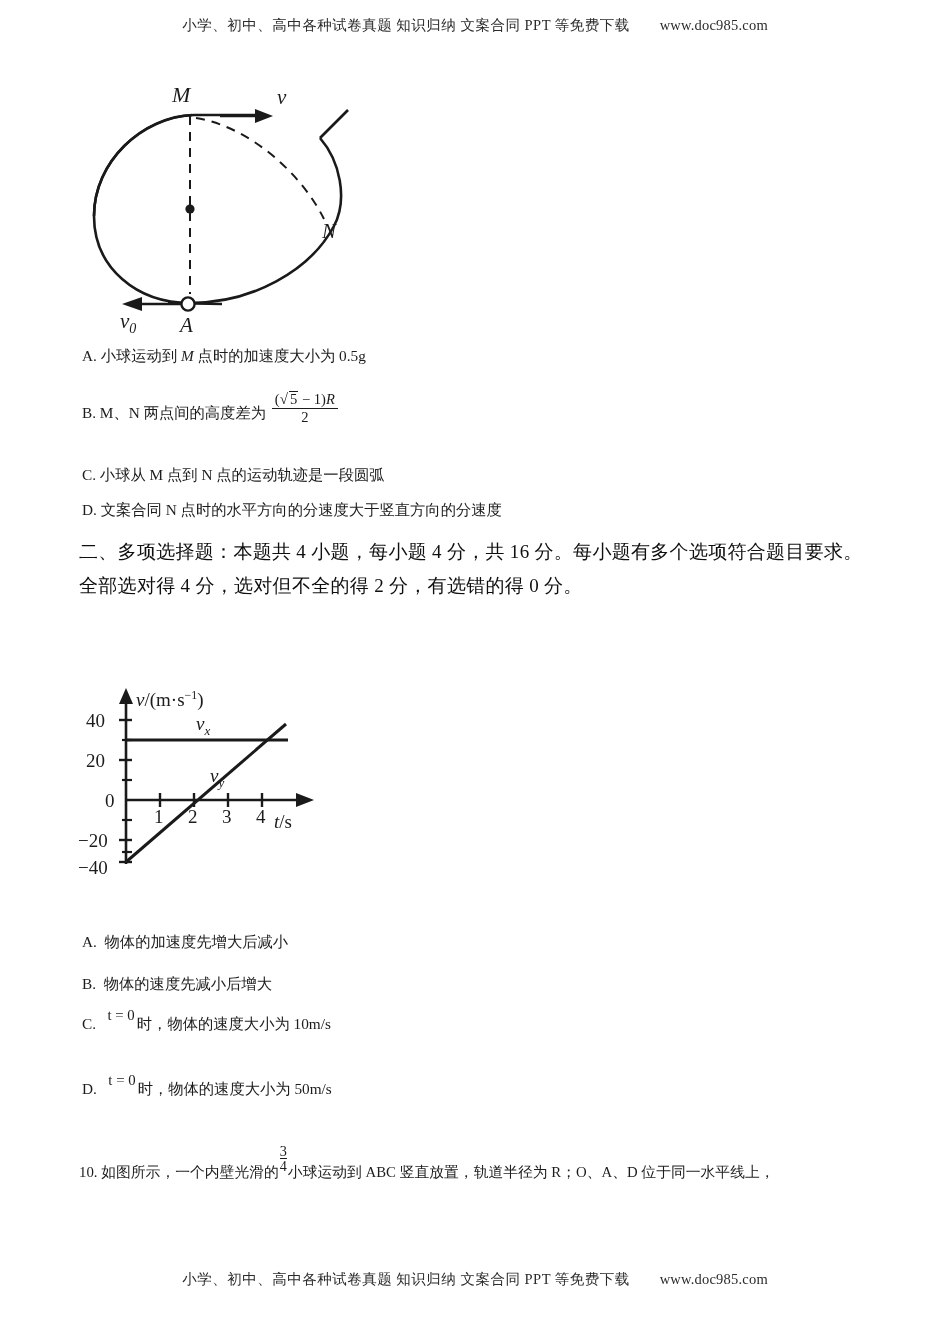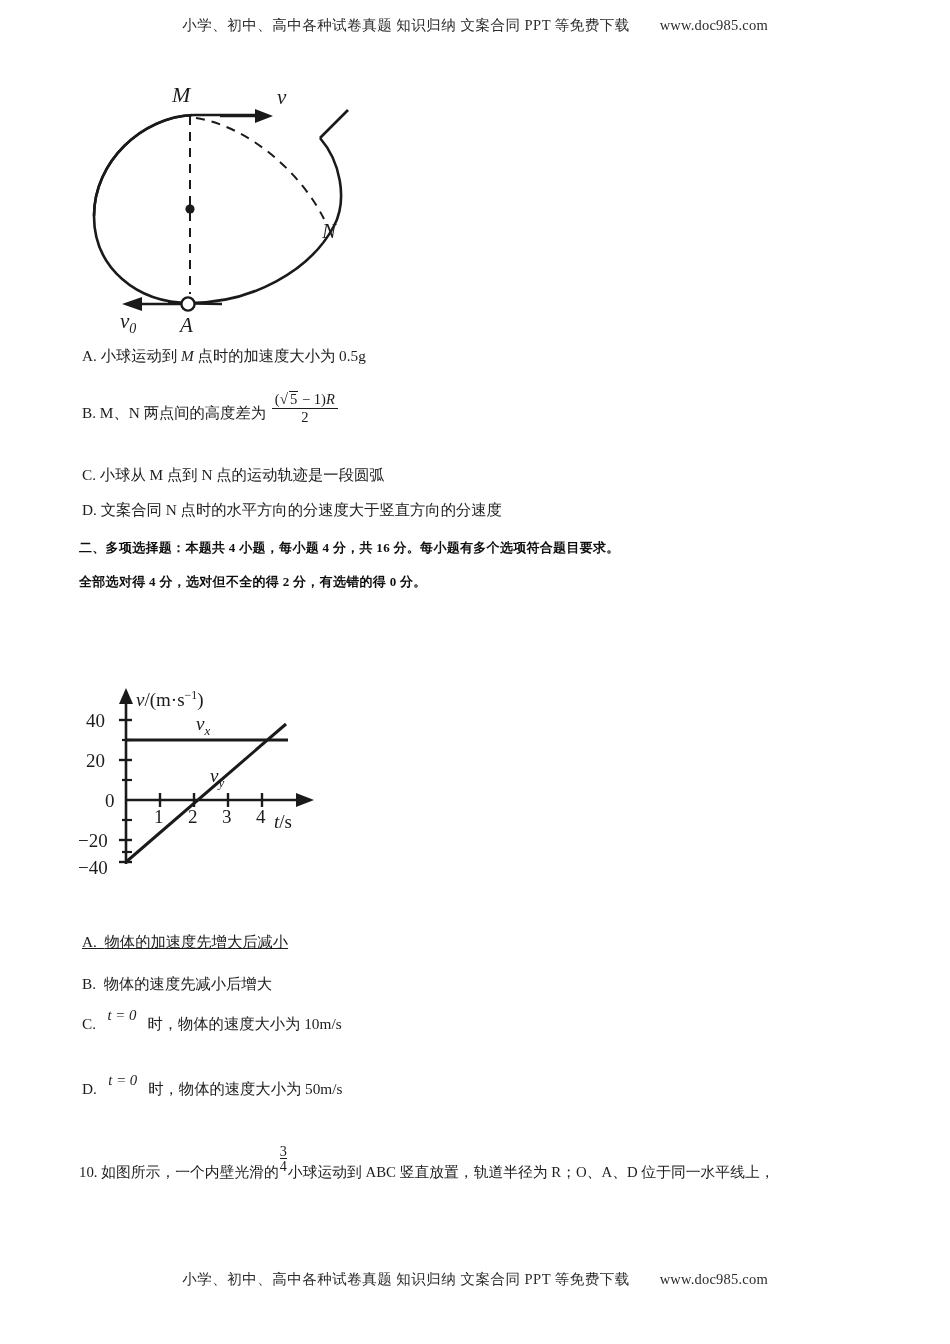--- a/index.html
+++ b/index.html
@@ -46,22 +46,22 @@
   .body-text {
     position: absolute;
     font-size: 15.3px;
     line-height: 1.55;
     color: #1c1c1c;
     white-space: nowrap;
   }
   .it { font-style: italic; font-family: "Liberation Serif", serif; }
   .bold-head {
     position: absolute;
-    font-size: 13px;
-    font-weight: bold;
+    font-size: 19px;
+    font-weight: normal;
     color: #0f0f0f;
     white-space: nowrap;
     letter-spacing: 0.3px;
   }
 
   
   .frac {
     display: inline-block;
     vertical-align: -0.55em;
     text-align: center;
@@ -99,22 +99,21 @@
     line-height: 1.05;
   }
   .radical { font-size: 15px; }
 
   
   .raised {
     display: inline-block;
     position: relative;
     top: -0.62em;
     font-size: 14.8px;
-    font-style: italic;
-    margin-right: 11px;
+    margin-right: 2px;
   }
 
   
   .figure {
     position: absolute;
   }
   svg { display: block; overflow: visible; }
   .mlabel {
     font-family: "Liberation Serif", serif;
     font-style: italic;
@@ -246,21 +245,21 @@
       <text class="mlabel-up" x="178" y="137" font-size="19">4</text>
 
       <text x="58" y="20" font-size="19" class="mlabel-up"><tspan font-style="italic">v</tspan>/(m·s<tspan font-size="12" dy="-7">−1</tspan><tspan dy="7">)</tspan></text>
       <text x="196" y="142" font-size="19" class="mlabel-up"><tspan font-style="italic">t</tspan>/s</text>
 
       <text x="118" y="44" font-size="19" class="mlabel">v<tspan font-size="13" dy="5">x</tspan></text>
       <text x="132" y="96" font-size="19" class="mlabel">v<tspan font-size="13" dy="5">y</tspan></text>
     </svg>
   </div>
 
-  <div class="body-text" style="left:82px; top:930px;text-decoration:underline;">
+  <div class="body-text" style="left:82px; top:930px;">
     <span>A.</span>&nbsp;
     <span>物体的加速度先增大后减小</span>
   </div>
 
   <div class="body-text" style="left:82px; top:972px;">
     <span>B.</span>&nbsp;
     <span>物体的速度先减小后增大</span>
   </div>
 
   <div class="body-text" style="left:82px; top:1012px;">

